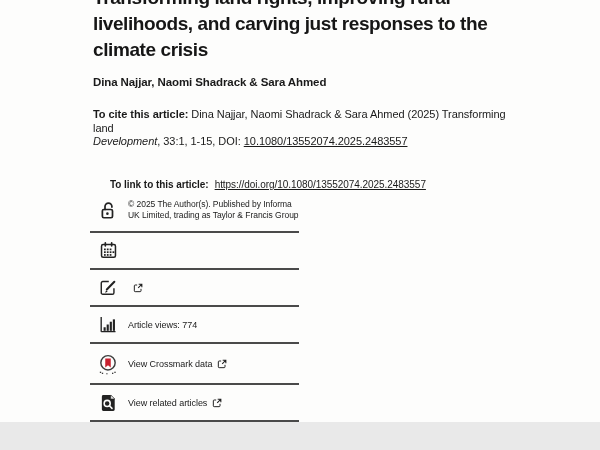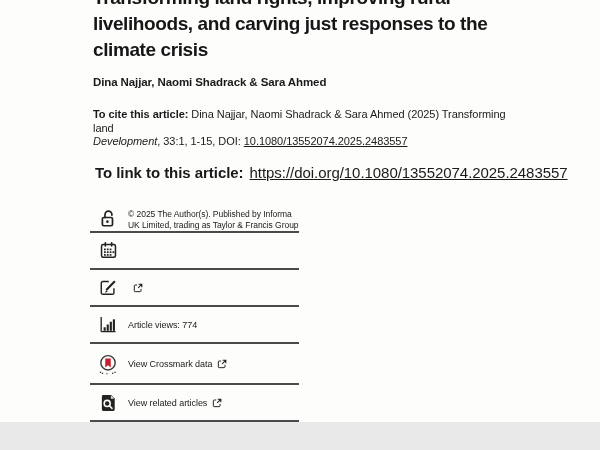--- a/index.html
+++ b/index.html
@@ -19,31 +19,31 @@
   }
   .cite{
     position:absolute;left:93px;top:108px;margin:0;width:420px;
     font-size:11px;line-height:13.5px;letter-spacing:-0.05px;
   }
   .cline{display:block;}
   .cite b,.linkto b{font-weight:700;}
   .cite i{font-style:italic;}
   a.u{color:#1a1a1a;text-decoration:underline;cursor:pointer;}
   .linkto{
-    position:absolute;left:93px;top:162px;margin:2px;font-size:15px;letter-spacing:-0.05px;
+    position:absolute;left:93px;top:162px;margin:17px;font-size:10px;letter-spacing:-0.05px;
   }
   .linkto a.u{margin-left:6px;}
   .meta{
     position:absolute;left:90px;top:196px;width:209px;
   }
   .meta-row{
     display:flex;align-items:center;min-height:37px;box-sizing:border-box;
     border-bottom:2px solid #4a4a4a;padding:1px 0;text-decoration:none;color:#1a1a1a;
   }
-  .meta-row.first{align-items:flex-end;padding-top:3px;}
+  .meta-row.first{align-items:flex-start;padding-top:3px;}
   .meta-row.last{min-height:41px;}
   a.meta-row{cursor:pointer;}
   .icon{
     flex:0 0 20px;width:20px;margin:0 10px 0 8px;display:flex;align-items:center;justify-content:center;
   }
   .meta-row.first .icon{margin-top:1px;}
   .rtext{font-size:9px;letter-spacing:-0.05px;}
   .rtext.small{font-size:8.5px;line-height:10.5px;width:175px;}
   .ext{margin-left:5px;display:inline-flex;align-items:center;}
   svg{display:block;}

